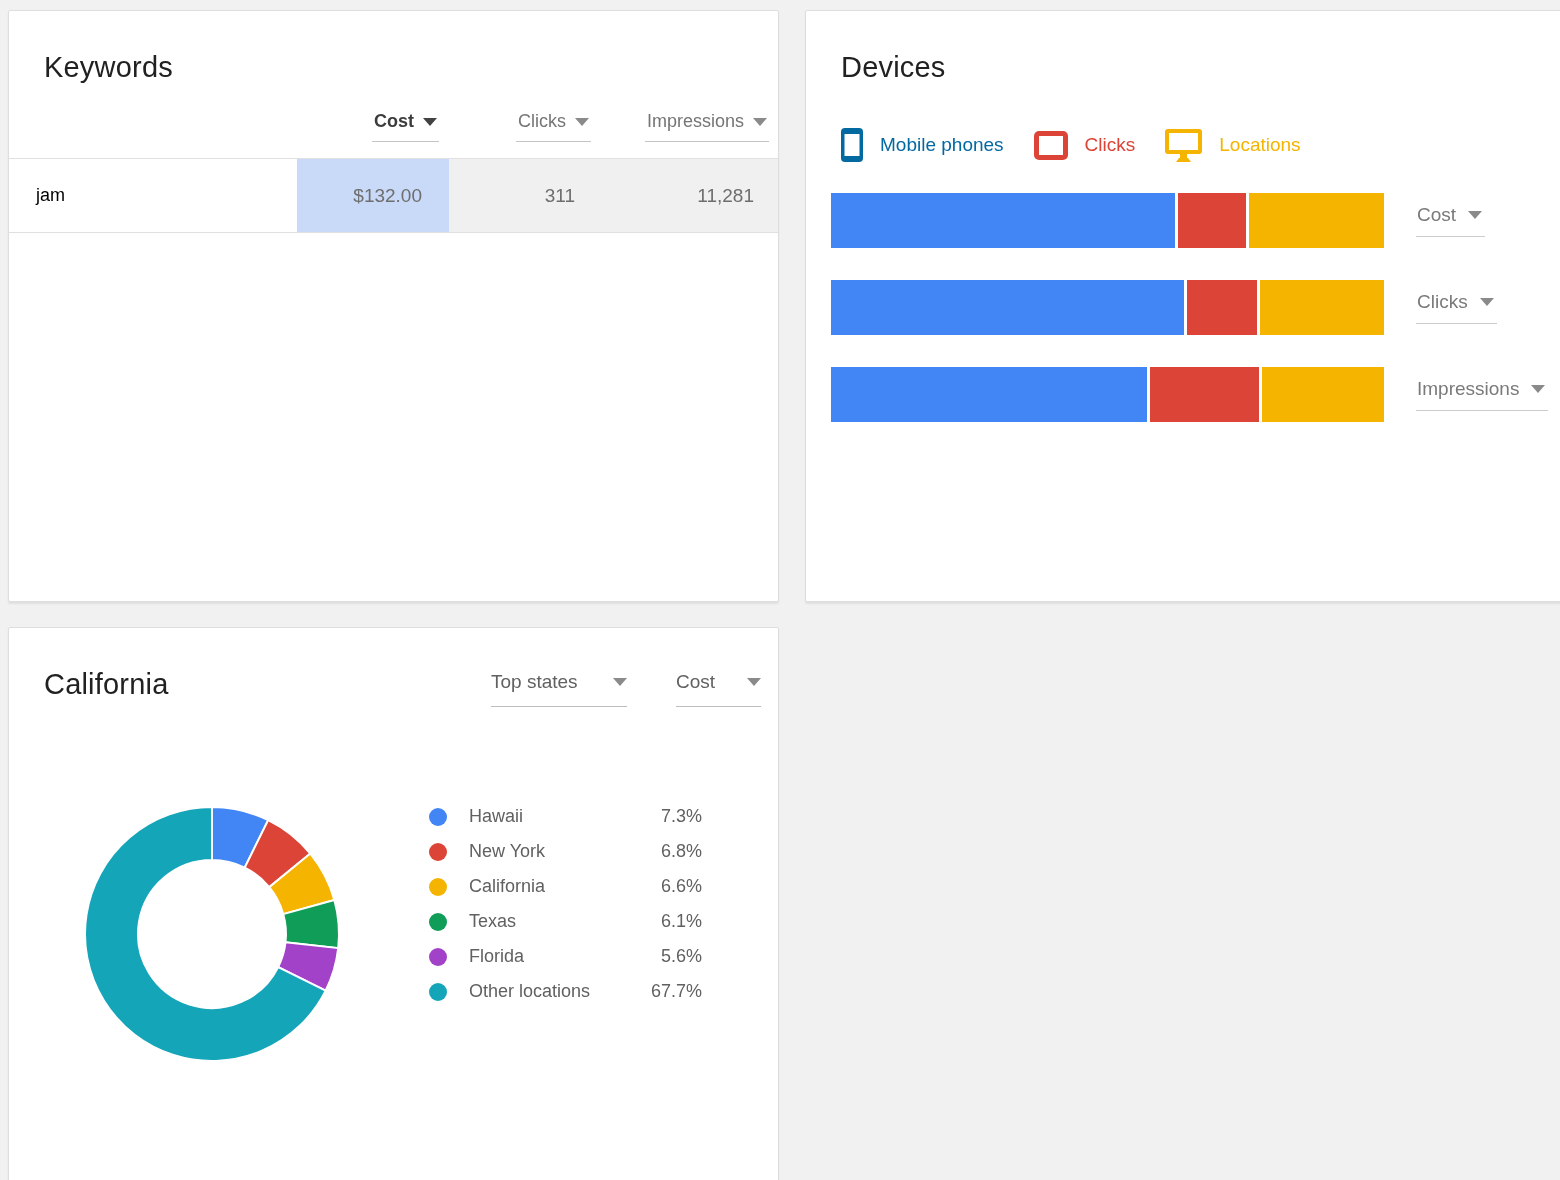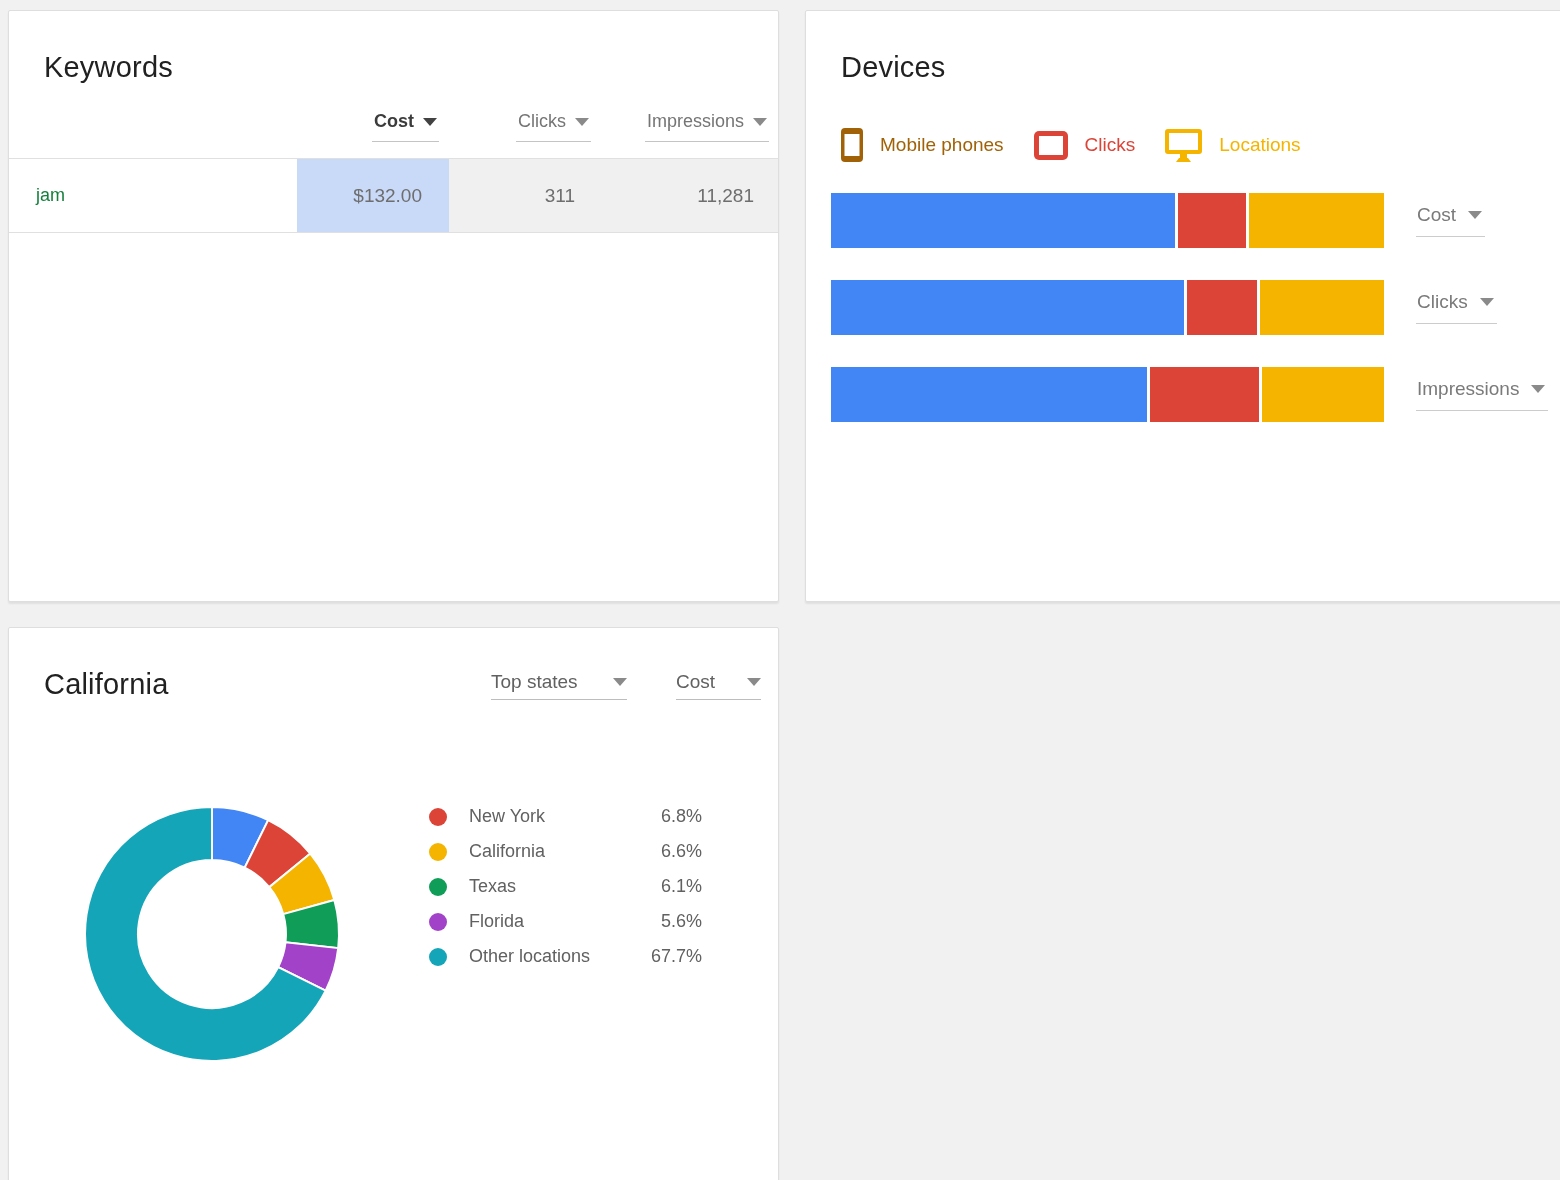--- a/index.html
+++ b/index.html
@@ -58,21 +58,21 @@
     height:75px;
     border-top:1px solid #e0e0e0;
     border-bottom:1px solid #e0e0e0;
     font-size:19px; color:#6e6e6e;
   }
   .kw-row > div { display:flex; align-items:center; }
   .kw-row .c-kw   { padding-left:27px; }
   .kw-row .c-cost { justify-content:flex-end; padding-right:27px; background:#c9d9f8; }
   .kw-row .c-clk  { justify-content:flex-end; padding-right:36px; background:#f0f0f0; }
   .kw-row .c-imp  { justify-content:flex-end; padding-right:24px; background:#f0f0f0; }
-  .kw-link { color:#15803d; font-size:18px; text-decoration:none; cursor:pointer; }
+  .kw-link { color:#000000; font-size:18px; text-decoration:none; cursor:pointer; }
 
   
   .dev-legend {
     position:absolute; left:35px; top:115px; height:38px;
     display:flex; align-items:center; column-gap:30px;
   }
   .dev-item { display:inline-flex; align-items:center; gap:17px; font-size:19px; color:#757575; }
   .bar-row { position:absolute; left:25px; right:0; height:55px; display:flex; align-items:center; }
   .bar { width:553px; height:55px; display:flex; gap:3px; background:#fff; }
   .bar .seg { height:100%; }
@@ -84,21 +84,21 @@
     border-bottom:1px solid #cccccc;
     cursor:pointer;
     white-space:nowrap;
   }
 
   
   .dd {
     position:absolute; top:43px;
     display:inline-flex; justify-content:space-between; align-items:center;
     font-size:19px; color:#616161;
-    padding-bottom:6px;
+    padding-bottom:13px;
     border-bottom:1px solid #bdbdbd;
     cursor:pointer;
   }
   #dd-topstates { left:482px; width:136px; }
   #dd-cost      { left:667px; width:85px; }
   #donut-svg { position:absolute; left:73px; top:176px; }
   .loc-legend { position:absolute; left:420px; top:171px; width:273px; }
   .loc-row { height:35px; display:flex; align-items:center; font-size:18px; color:#616161; }
   .loc-row .dot { width:18px; height:18px; border-radius:50%; margin-right:22px; flex:none; }
   .loc-row .lbl { flex:1; }
@@ -141,21 +141,21 @@
       <div class="c-clk">311</div>
       <div class="c-imp">11,281</div>
     </div>
   </div>
 </section>
 
 <section class="card" id="devices-card">
   <h1 class="card-title">Devices</h1>
 
   <div class="dev-legend">
-    <div class="dev-item" style="color: #a16207;">
+    <div class="dev-item" style="color: #0369a1;">
       <svg width="22" height="34">
         <rect width="22" height="34" rx="4" fill="currentColor"></rect>
         <rect x="3.5" y="6" width="15" height="22" fill="#fff"></rect>
       </svg>
       <span>Mobile phones</span>
     </div>
     <div class="dev-item" style="color: rgb(219, 68, 55);">
       <svg width="34" height="29">
         <rect width="34" height="29" rx="5" fill="currentColor"></rect>
         <rect x="5" y="5" width="24" height="19" fill="#fff"></rect>
@@ -224,20 +224,25 @@
       <path d="M130.00,3.00 A127,127 0 0 1 186.18,16.10 L162.73,63.63 A74,74 0 0 0 130.00,56.00 Z" fill="#4285F4" stroke="#fff" stroke-width="2"></path>
       <path d="M186.18,16.10 A127,127 0 0 1 228.29,49.58 L187.27,83.14 A74,74 0 0 0 162.73,63.63 Z" fill="#DB4437" stroke="#fff" stroke-width="2"></path>
       <path d="M228.29,49.58 A127,127 0 0 1 252.35,95.94 L201.29,110.16 A74,74 0 0 0 187.27,83.14 Z" fill="#F4B400" stroke="#fff" stroke-width="2"></path>
       <path d="M252.35,95.94 A127,127 0 0 1 256.21,144.12 L203.54,138.23 A74,74 0 0 0 201.29,110.16 Z" fill="#0F9D58" stroke="#fff" stroke-width="2"></path>
       <path d="M256.21,144.12 A127,127 0 0 1 243.63,186.71 L196.21,163.05 A74,74 0 0 0 203.54,138.23 Z" fill="#A142C8" stroke="#fff" stroke-width="2"></path>
       <path d="M243.63,186.71 A127,127 0 1 1 130.00,3.00 L130.00,56.00 A74,74 0 1 0 196.21,163.05 Z" fill="#14A5B8" stroke="#fff" stroke-width="2"></path>
     </svg>
 
   <div class="loc-legend">
     <div class="loc-row">
+      <span class="dot" style="background: rgb(66, 133, 244);"></span>
+      <span class="lbl">Hawaii</span>
+      <span class="pct">7.3%</span>
+    </div>
+    <div class="loc-row">
       <span class="dot" style="background: rgb(219, 68, 55);"></span>
       <span class="lbl">New York</span>
       <span class="pct">6.8%</span>
     </div>
     <div class="loc-row">
       <span class="dot" style="background: rgb(244, 180, 0);"></span>
       <span class="lbl">California</span>
       <span class="pct">6.6%</span>
     </div>
     <div class="loc-row">

